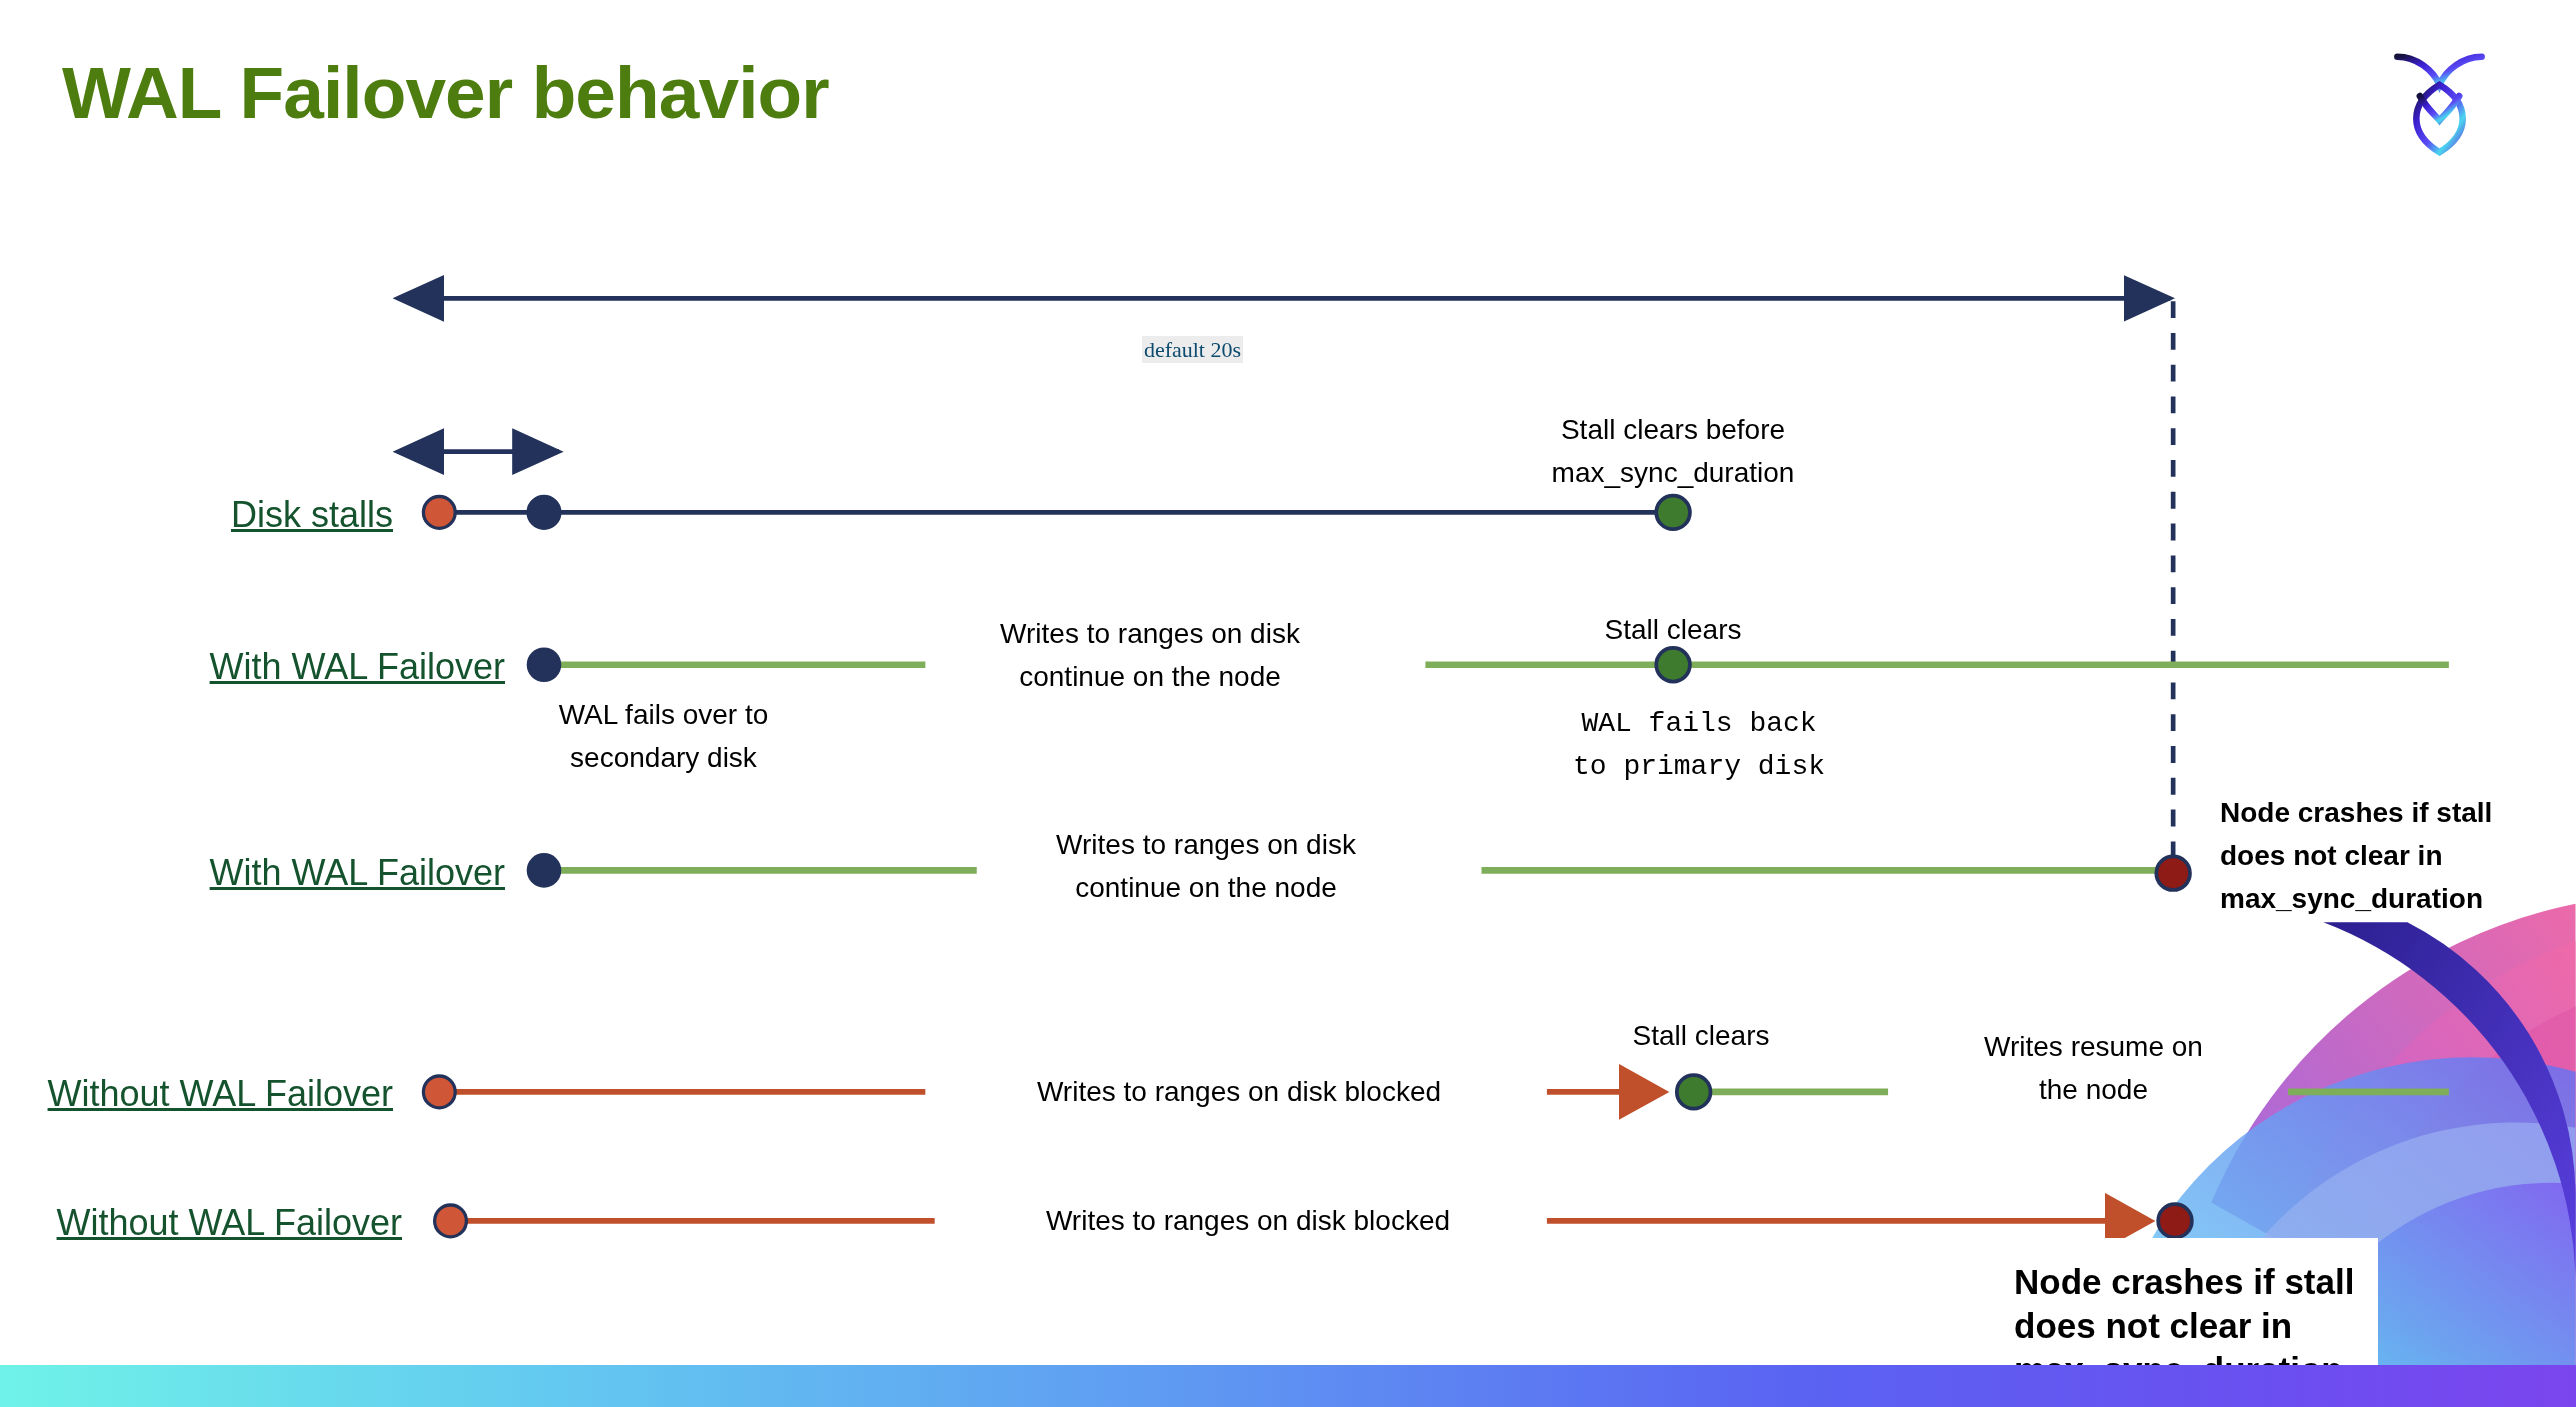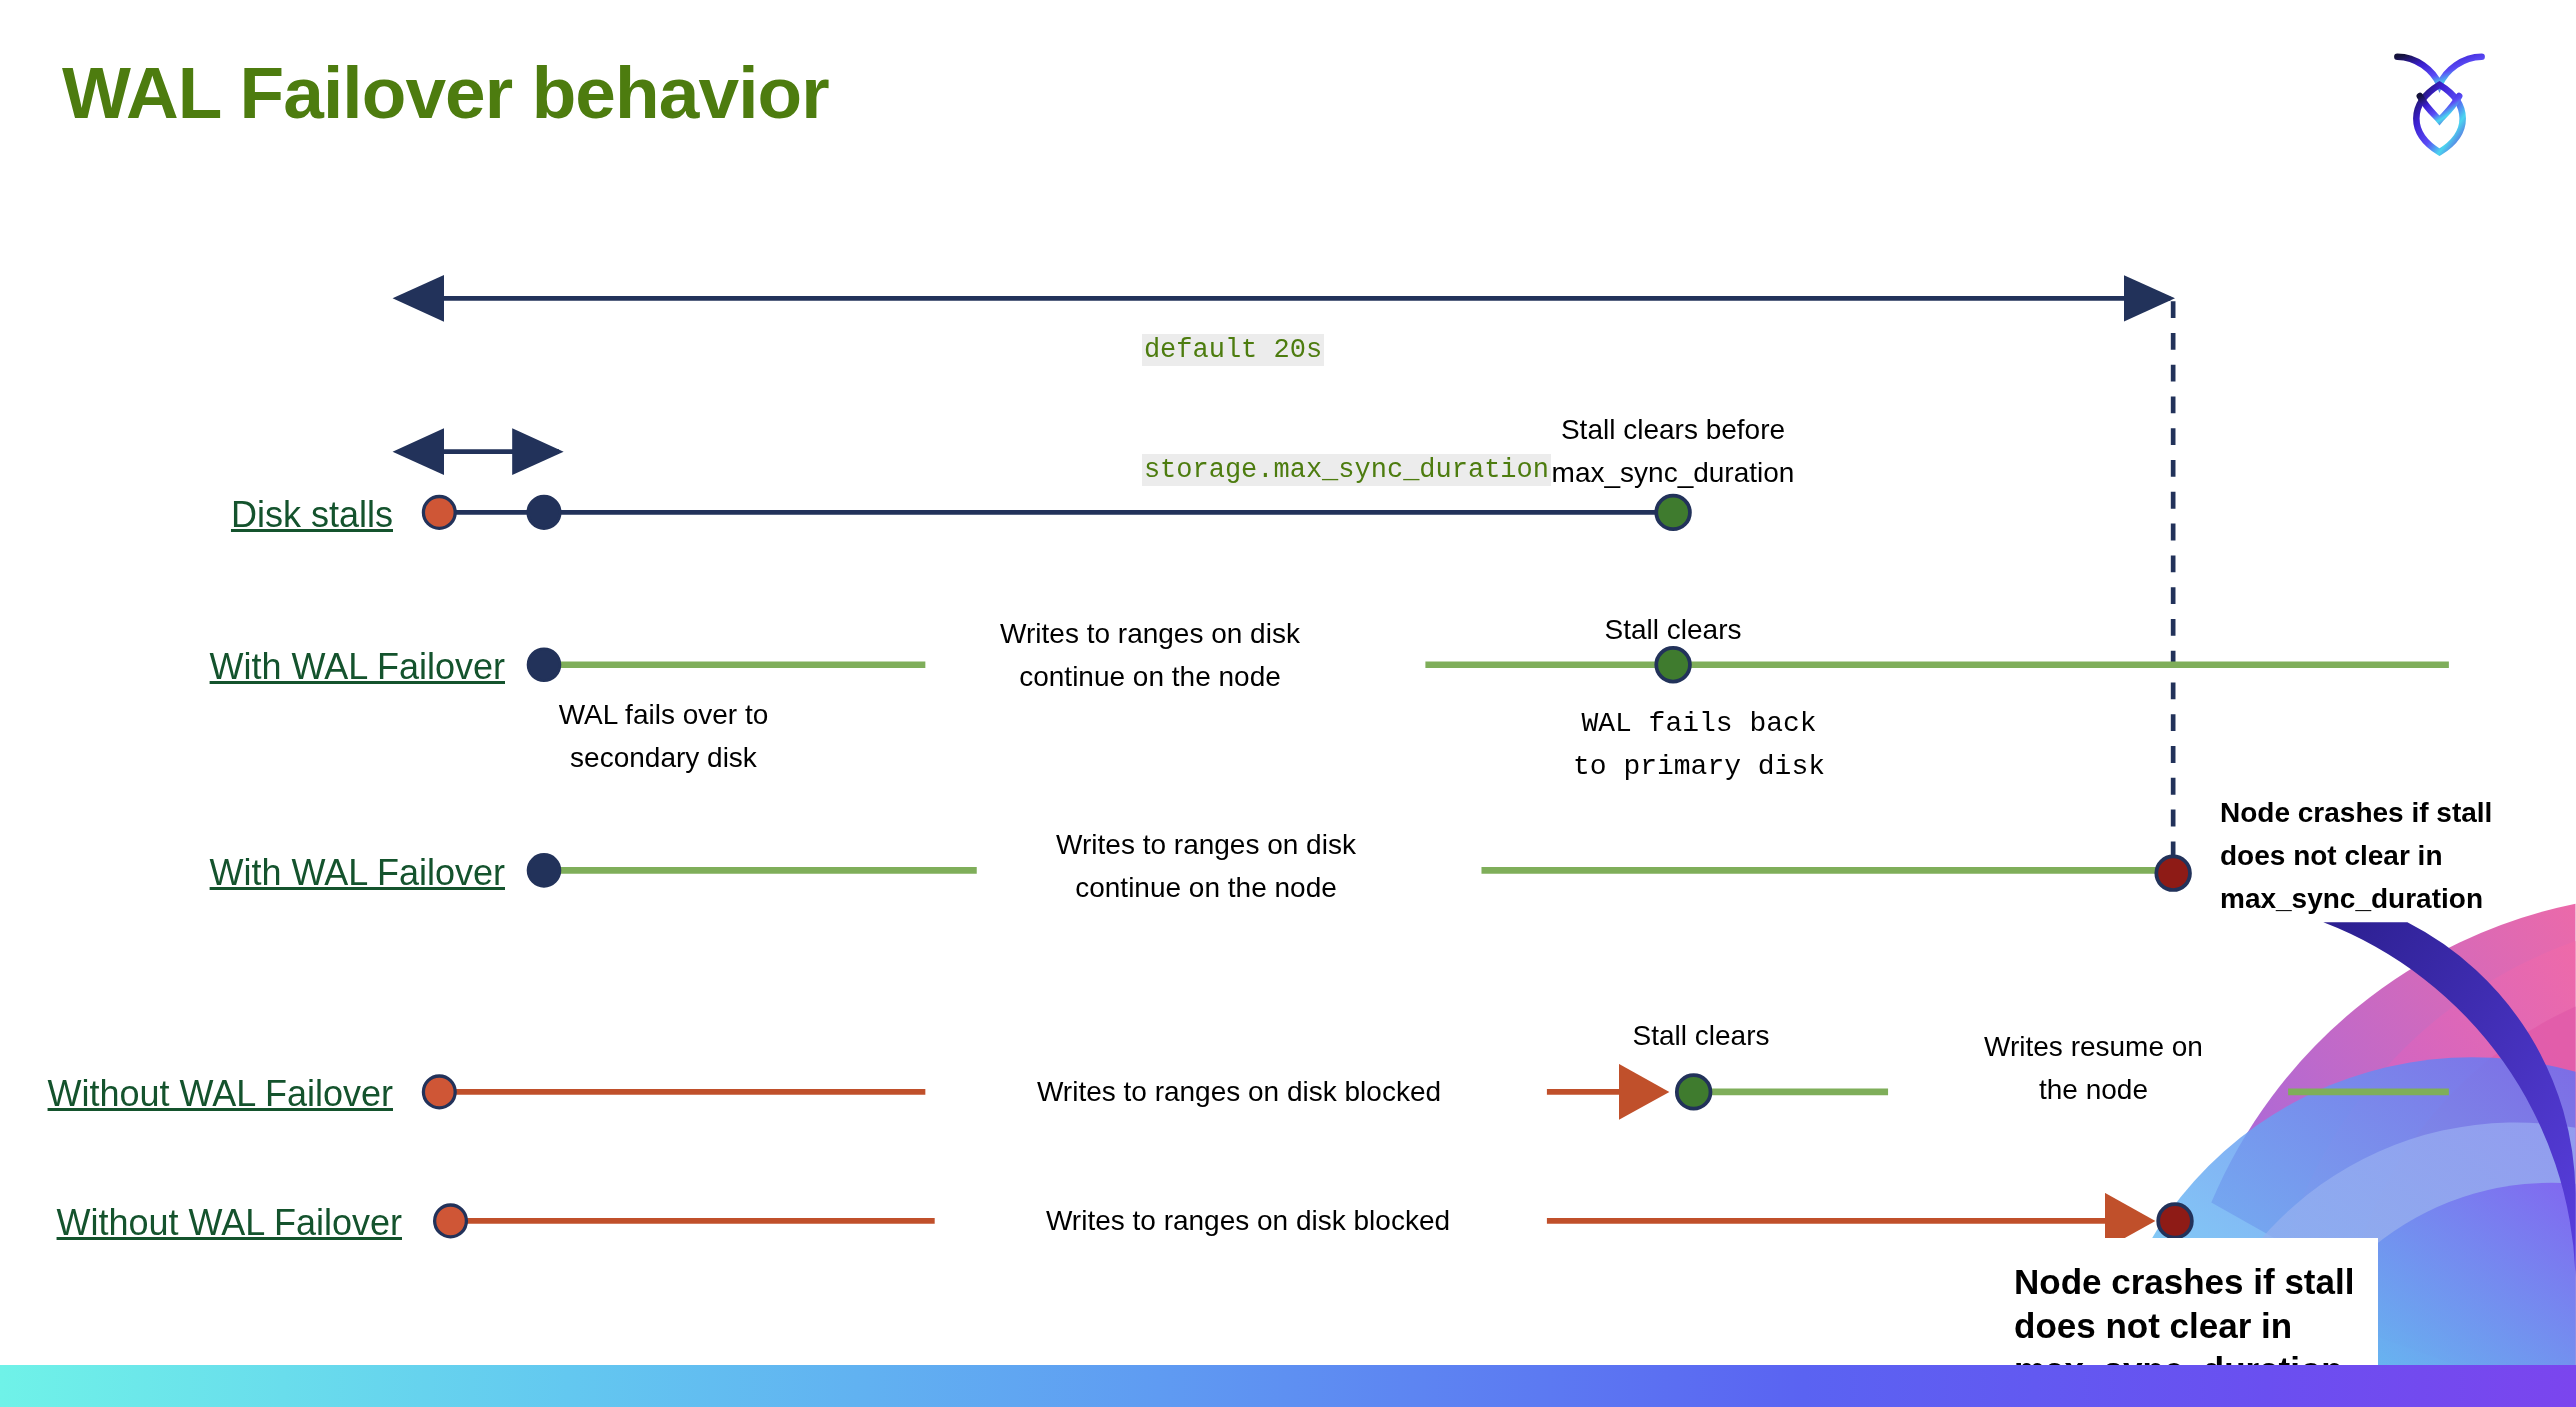--- a/index.html
+++ b/index.html
@@ -33,24 +33,24 @@
     position: absolute;
     left: 2388px;
     top: 36px;
     width: 103px;
     height: 120px;
   }
 
   
   .code-annot {
     position: absolute;
-    font-family: Liberation Mono, monospace;
-    font-size: 27px;
+    font-family: Liberation Serif, serif;
+    font-size: 22px;
     line-height: 40px;
-    color: #4d7c0f;
+    color: #0c4a6e;
     white-space: pre;
   }
   .code-annot span {
     background: #ececec;
     padding: 0.9px 1.9px;
   }
 
   #annot-max-sync {
     left: 1142px;
     top: 250px;
@@ -153,21 +153,20 @@
       <path d="M10 22 C 30 22, 48 36, 55 52 C 62 36, 80 22, 100 22"></path>
       <path d="M55 52 C 22 72, 22 104, 55 124 C 88 104, 88 72, 55 52 Z"></path>
       <path d="M34 64 C 42 78, 50 84, 55 90 C 60 84, 68 78, 76 64"></path>
       <path d="M55 90 L 55 124"></path>
     </g>
   </svg>
 </div>
 
 <div class="code-annot" id="annot-max-sync">
   <div><span>default 20s</span></div>
-  <div><span>storage.max_sync_duration</span></div>
 </div>
 
 <div class="code-annot" id="annot-unhealthy">
 </div>
 
 <div id="decor-art">
   <svg width="580" height="523" viewBox="0 0 620 560" xmlns="http://www.w3.org/2000/svg">
     <defs>
       <linearGradient id="g1" x1="0%" y1="100%" x2="100%" y2="0%">
         <stop offset="0%" stop-color="#7d4fe8"></stop>

